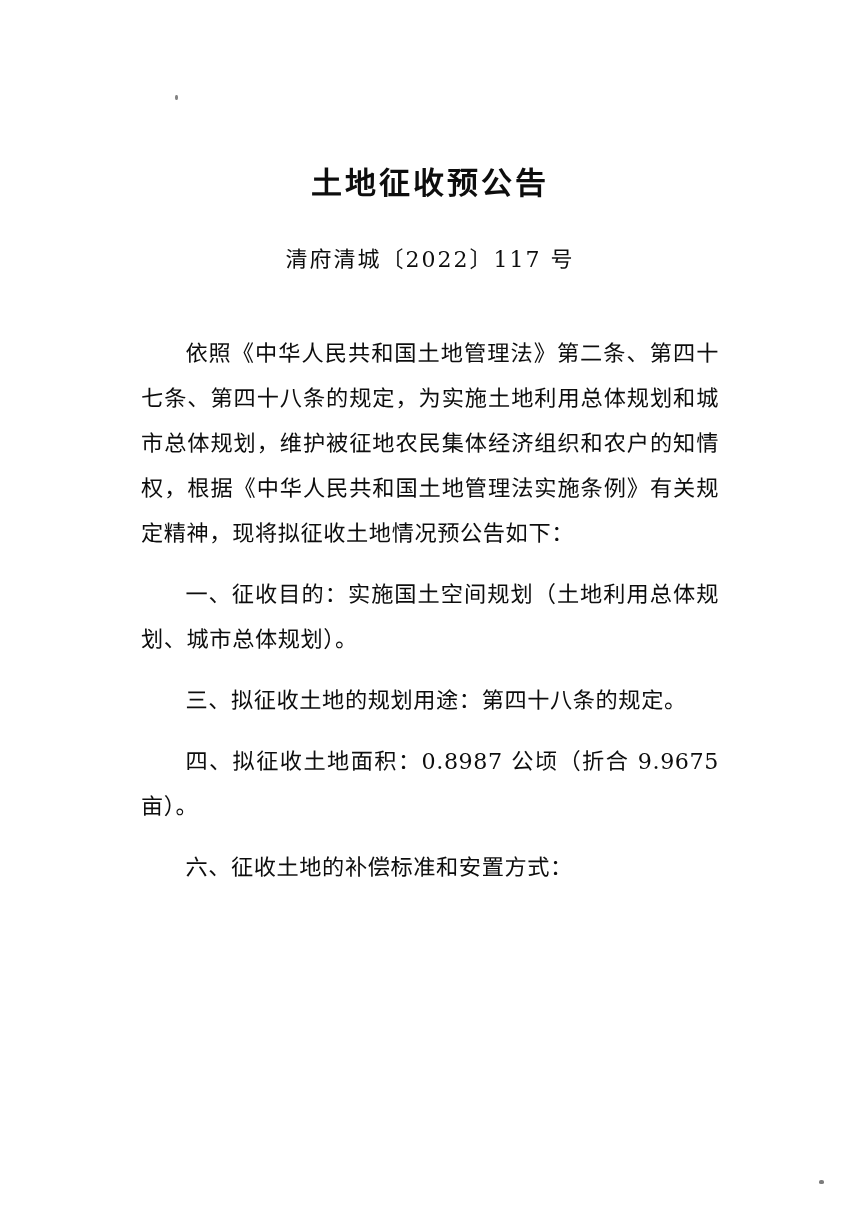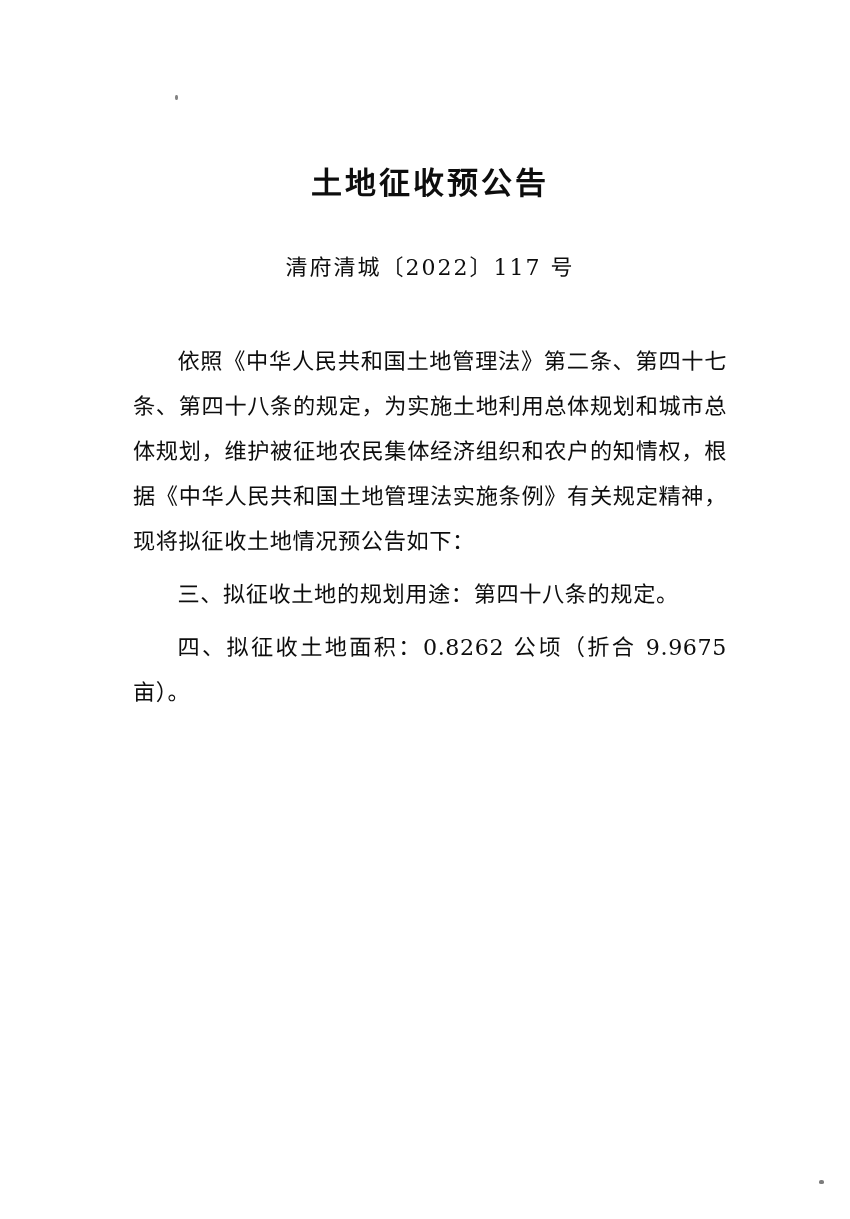--- a/index.html
+++ b/index.html
@@ -42,32 +42,32 @@
     font-family: "DejaVu Serif", "Liberation Serif", serif;
   }
 
   
   .doc-number {
     text-align: center;
     font-size: 22px;
     font-weight: 400;
     letter-spacing: 2px;
     line-height: 1;
-    margin: 8px;
+    margin: 0;
     padding-top: 50px;
     white-space: nowrap;
   }
 
   
   .body-block {
     padding-top: 44px;
   }
 
   p.para {
-    margin: 8px;
+    margin: 16px;
     font-size: 22.2px;
     line-height: 45px;
     text-align: justify;
     text-align-last: left;
     text-indent: 2em;
     letter-spacing: 0.6px;
     word-break: break-all;
     font-weight: 400;
   }
 
@@ -89,18 +89,20 @@
   <div class="speck s2"></div>
 
   <div class="content">
 
     <h1 class="doc-title">土地征收预公告</h1>
 
     <p class="doc-number">清府清城〔2022〕117 号</p>
 
     <div class="body-block">
       <p class="para">依照《中华人民共和国土地管理法》第二条、第四十七条、第四十八条的规定，为实施土地利用总体规划和城市总体规划，维护被征地农民集体经济组织和农户的知情权，根据《中华人民共和国土地管理法实施条例》有关规定精神，现将拟征收土地情况预公告如下：</p>
+      <p class="para">一、征收目的：实施国土空间规划（土地利用总体规划、城市总体规划）。</p>
       <p class="para">三、拟征收土地的规划用途：第四十八条的规定。</p>
-      <p class="para">四、拟征收土地面积：0.8262 公顷（折合 9.9675 亩）。</p>
+      <p class="para">四、拟征收土地面积：0.8987 公顷（折合 9.9675 亩）。</p>
+      <p class="para">六、征收土地的补偿标准和安置方式：</p>
     </div>
 
   </div>
 </div>
 
 </body></html>

